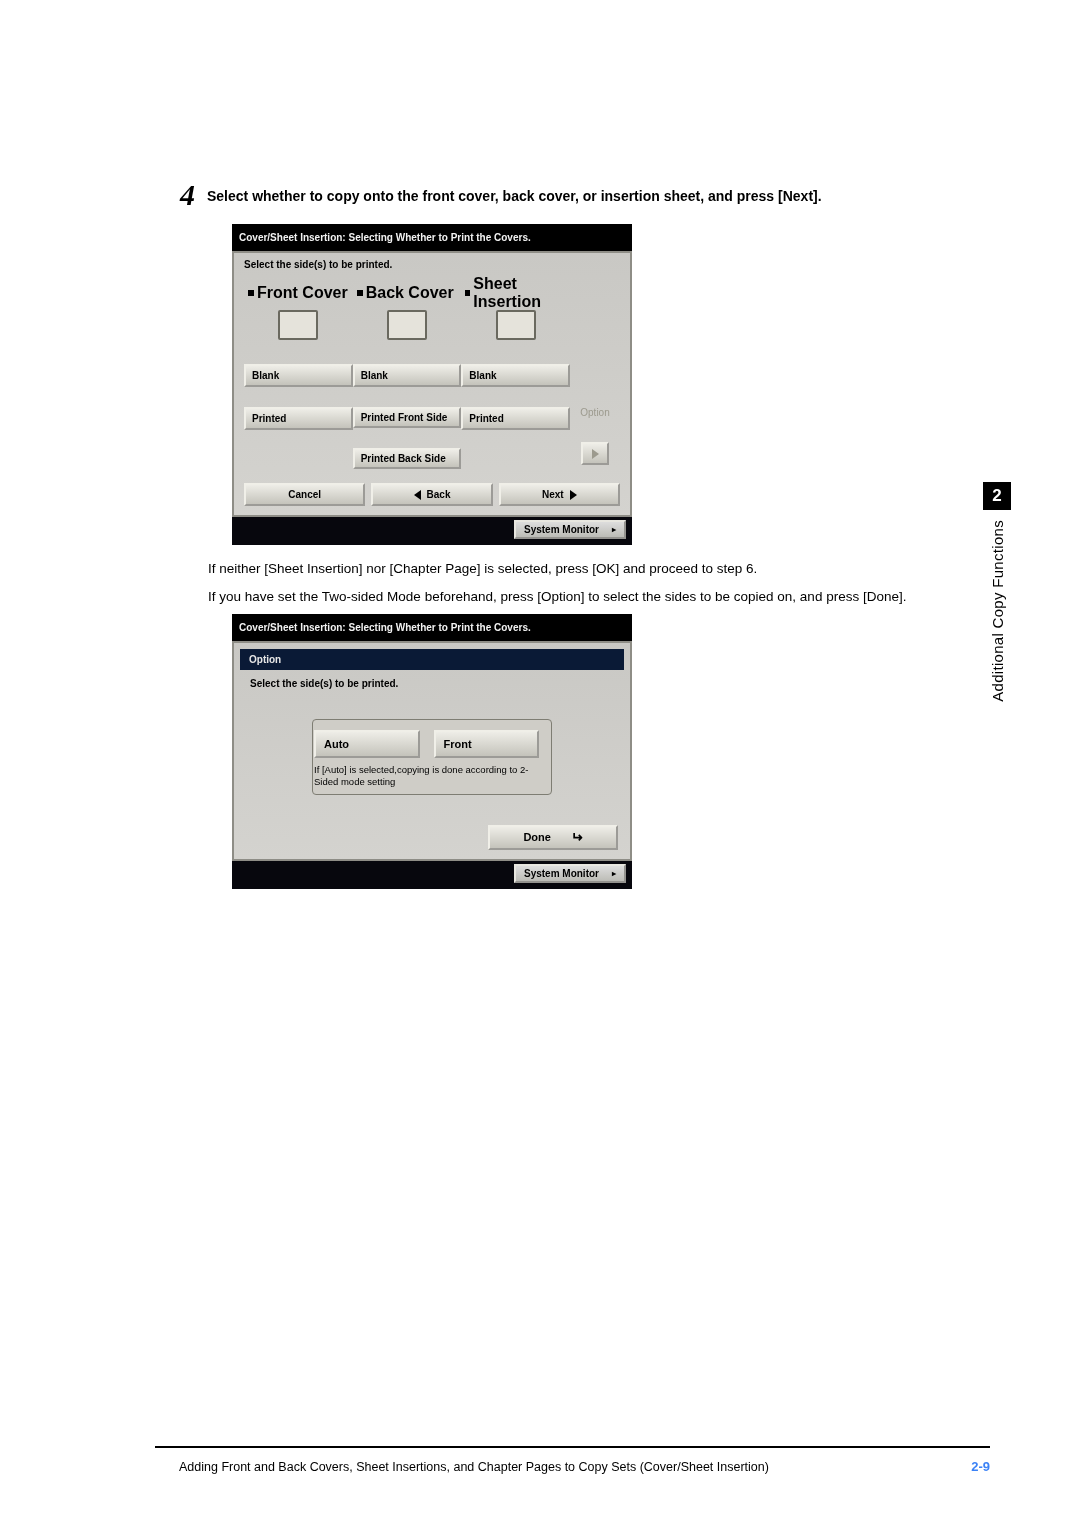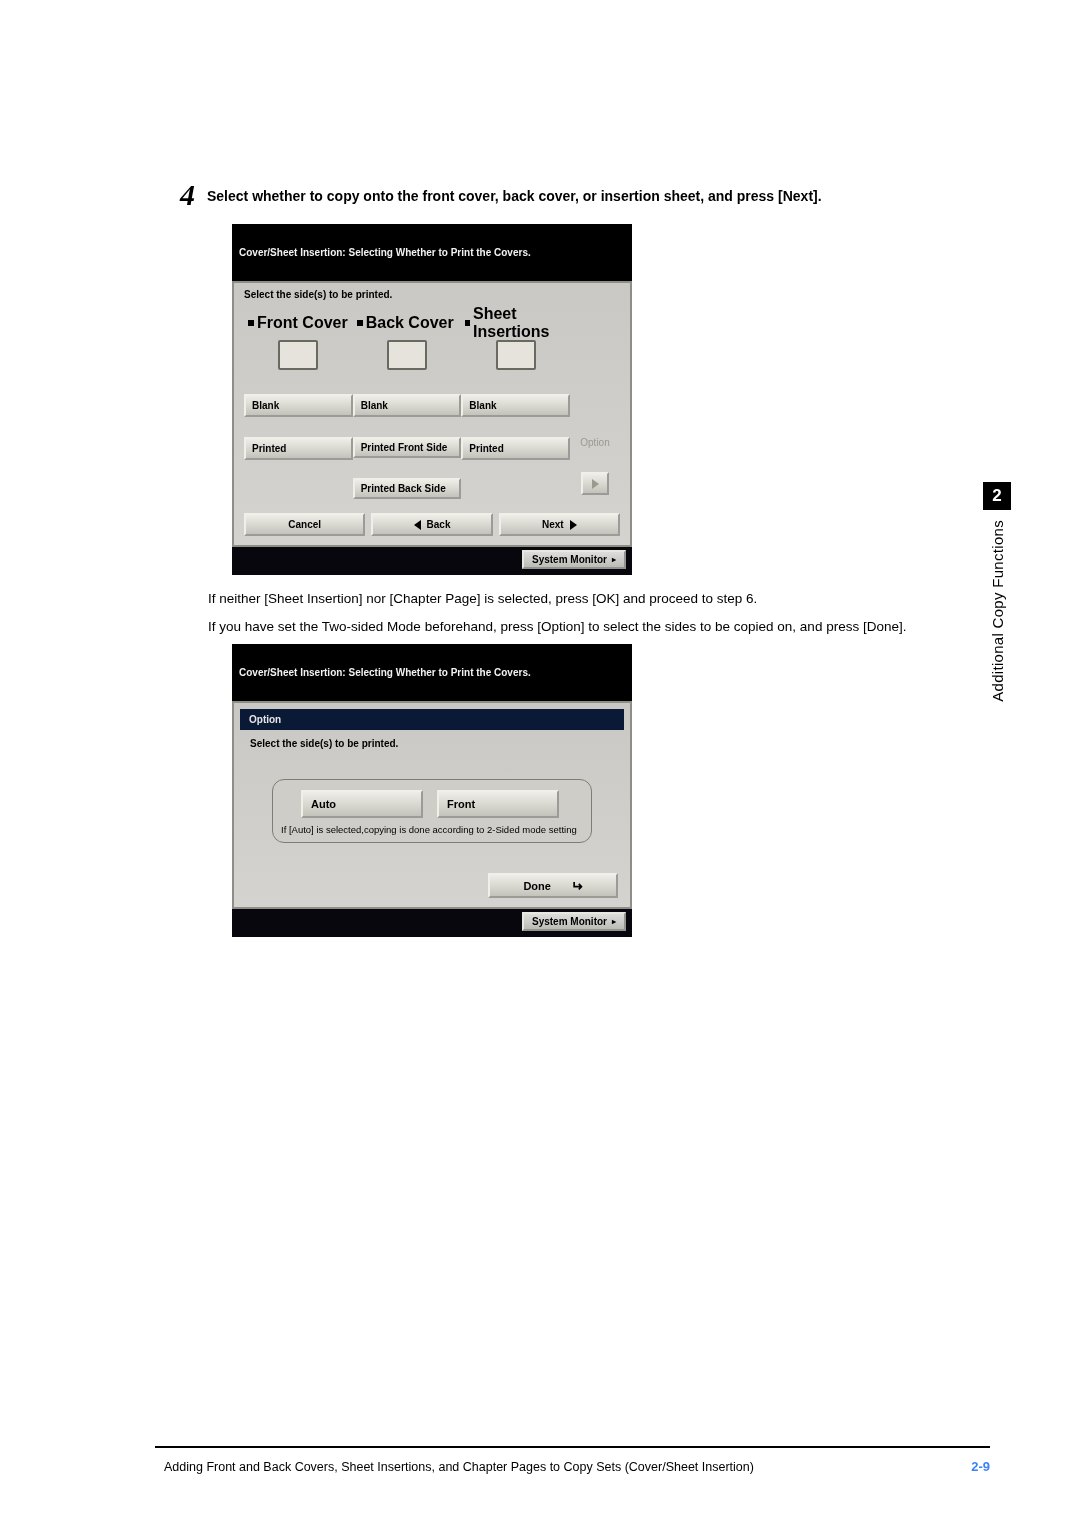--- a/index.html
+++ b/index.html
@@ -3,55 +3,55 @@
 <meta charset="utf-8">
 <style>
 * { margin: 0; padding: 0; box-sizing: border-box; }
 body { width: 1080px; height: 1528px; background: #fff; font-family: Arial, sans-serif; position: relative; }
 .page { padding: 180px 95px 60px 180px; }
 .step-row { display: flex; align-items: flex-start; gap: 12px; margin-bottom: 14px; }
 .step-num { font-family: Georgia, serif; font-style: italic; font-weight: bold; font-size: 30px; color: #000; line-height: 1; }
 .step-text { font-size: 14px; font-weight: bold; color: #000; line-height: 1.45; margin-top: 6px; }
 .shot-wrap { margin-left: 52px; margin-bottom: 14px; }
 .shot { width: 400px; background: #07070d; }
-.shot-titlebar { background: #000; color: #f2f2f2; font-size: 10px; font-weight: bold; padding: 23px 7px; }
+.shot-titlebar { background: #000; color: #f2f2f2; font-size: 10px; font-weight: bold; padding: 8px 7px; }
 .panel { background: linear-gradient(#c9c8c4,#d4d3cf); border: 2px solid #8e8d86; margin: 0; padding: 0 0 9px 0; }
 .instr { font-size: 10px; color: #000; padding: 6px 10px 10px 10px; font-weight: bold; }
 .columns { display: flex; gap: 0; padding: 0 10px; }
 .col { width: 113px; display: flex; flex-direction: column; }
 .col-head { display: flex; align-items: center; gap: 3px; font-size: 16px; font-weight: bold; color: #000; height: 26px; padding-left: 4px; }
 .sq { width: 6px; height: 6px; background: #000; display: inline-block; }
 .icon-box { height: 38px; display: flex; align-items: center; justify-content: center; }
 .ic { width: 40px; height: 30px; border: 2px solid #6a695f; border-radius: 2px; position: relative; background: #e5e3db; display:flex; align-items:center; justify-content:center; }
 .btn3d { height: 23px; background: linear-gradient(#eeede7,#c4c3bb); border: 2px outset #f0efe8; font-size: 10px; font-weight: bold; color: #000; display: flex; align-items: center; padding: 0 6px; margin-top: 20px; cursor:pointer; }
 .btn3d.small { height:21px; }
 .optcol { width: 52px; display:flex; flex-direction:column; justify-content:flex-end; align-items:center; padding-bottom:4px; }
 .optlbl { font-size:10px; color:#9c9a8e; margin-bottom:4px; }
 .footer-row { display: flex; gap: 6px; padding: 14px 10px 0 10px; }
 .fbtn { flex:1; height: 23px; background: linear-gradient(#eeede7,#c4c3bb); border: 2px outset #f0efe8; font-size: 10px; font-weight: bold; color:#000; display:flex; align-items:center; justify-content:center; gap:6px; cursor:pointer; }
 .tri-l { width:0; height:0; border-top:5px solid transparent; border-bottom:5px solid transparent; border-right:7px solid #000; }
 .tri-r { width:0; height:0; border-top:5px solid transparent; border-bottom:5px solid transparent; border-left:7px solid #000; }
 .sysbar { display:flex; justify-content:flex-end; padding: 3px 6px 6px 0; }
-.sysmon { background:linear-gradient(#ddd,#bcbcb6); border: 2px outset #e8e7e0; font-size:10px; font-weight:bold; color:#000; padding: 2px 8px; display:flex; align-items:center; gap:5px; cursor:pointer; }
+.sysmon { background:linear-gradient(#ddd,#bcbcb6); border: 2px outset #e8e7e0; font-size:10px; font-weight:bold; color:#000; padding: 2px 8px; display:flex; align-items:center; gap:13px; cursor:pointer; }
 .body-text { margin-left: 28px; font-size: 13.5px; color:#000; line-height: 1.45; margin-bottom: 8px; }
 .shot2-panel { background: linear-gradient(#c9c8c4,#d4d3cf); border: 2px solid #8e8d86; padding-bottom: 9px; }
 .opt-title { background:#0a1a36; color:#e6e6e6; font-size:10px; font-weight:bold; padding:5px 9px; margin:6px 6px 0 6px; }
 .instr2 { font-size:10px; font-weight:bold; color:#000; padding:8px 16px 30px 16px; }
-.big-group { margin: 0 auto; width: 320px; border: 1px solid #7e7d73; border-radius: 12px; padding: 10px 12px 6px 8px; background:#cfcdc7; }
+.big-group { margin: 0 auto; width: 240px; border: 1px solid #7e7d73; border-radius: 4px; padding: 10px 12px 6px 1px; background:#cfcdc7; }
 .big-btns { display:flex; gap:14px; justify-content:center; }
 .bigbtn { width: 122px; height: 28px; background: linear-gradient(#eeede7,#c4c3bb); border: 2px outset #f0efe8; font-size:11px; font-weight:bold; display:flex; align-items:center; padding:0 8px; cursor:pointer; }
 .hint { font-size:9.5px; color:#000; padding-top:6px; line-height:1.25; }
 .done-row { display:flex; justify-content:flex-end; padding: 30px 12px 0 0; }
 .donebtn { width: 130px; height: 25px; background: linear-gradient(#eeede7,#c4c3bb); border: 2px outset #f0efe8; font-size:11px; font-weight:bold; display:flex; align-items:center; justify-content:center; gap:20px; cursor:pointer; }
 .ret { font-size:14px; transform: scaleX(-1); }
 .side-tab { position:absolute; right: 68px; top: 482px; width: 30px; display:flex; flex-direction:column; align-items:center; gap:10px; }
 .tab-box { width: 28px; height: 28px; background:#000; color:#fff; font-size:17px; font-weight:bold; display:flex; align-items:center; justify-content:center; }
 .vtext { writing-mode: vertical-rl; transform: rotate(180deg); font-size: 15px; color:#000; letter-spacing: 0.3px; }
 .footline { position:absolute; left:155px; right:90px; bottom:80px; border-top: 2px solid #000; }
-.footnote { position:absolute; left:164px; bottom:54px; font-size: 12.5px; color:#000; }
+.footnote { position:absolute; left:179px; bottom:54px; font-size: 12.5px; color:#000; }
 .pagenum { position:absolute; right:90px; bottom:54px; font-size: 13px; font-weight:bold; color:#3b82f6; }
 </style>
 </head>
 <body>
 
 <div class="page">
   <div class="step-row">
     <div class="step-num">4</div>
     <div class="step-text">Select whether to copy onto the front cover, back cover, or insertion sheet, and press [Next].</div>
   </div>
@@ -81,21 +81,21 @@
             <div class="icon-box">
                 <div class="ic"></div>
               </div>
             <div class="btn3d">Blank</div>
             <div class="btn3d small">Printed Front Side</div>
             <div class="btn3d small">Printed Back Side</div>
           </div>
           <div class="col">
             <div class="col-head">
                 <span class="sq"></span>
-                <span>Sheet Insertions</span>
+                <span>Sheet Insertion</span>
               </div>
             <div class="icon-box">
                 <div class="ic"></div>
               </div>
             <div class="btn3d">Blank</div>
             <div class="btn3d">Printed</div>
           </div>
           <div class="optcol">
             <div class="optlbl">Option</div>
             <div class="btn3d" style="width:28px;justify-content:center;">

